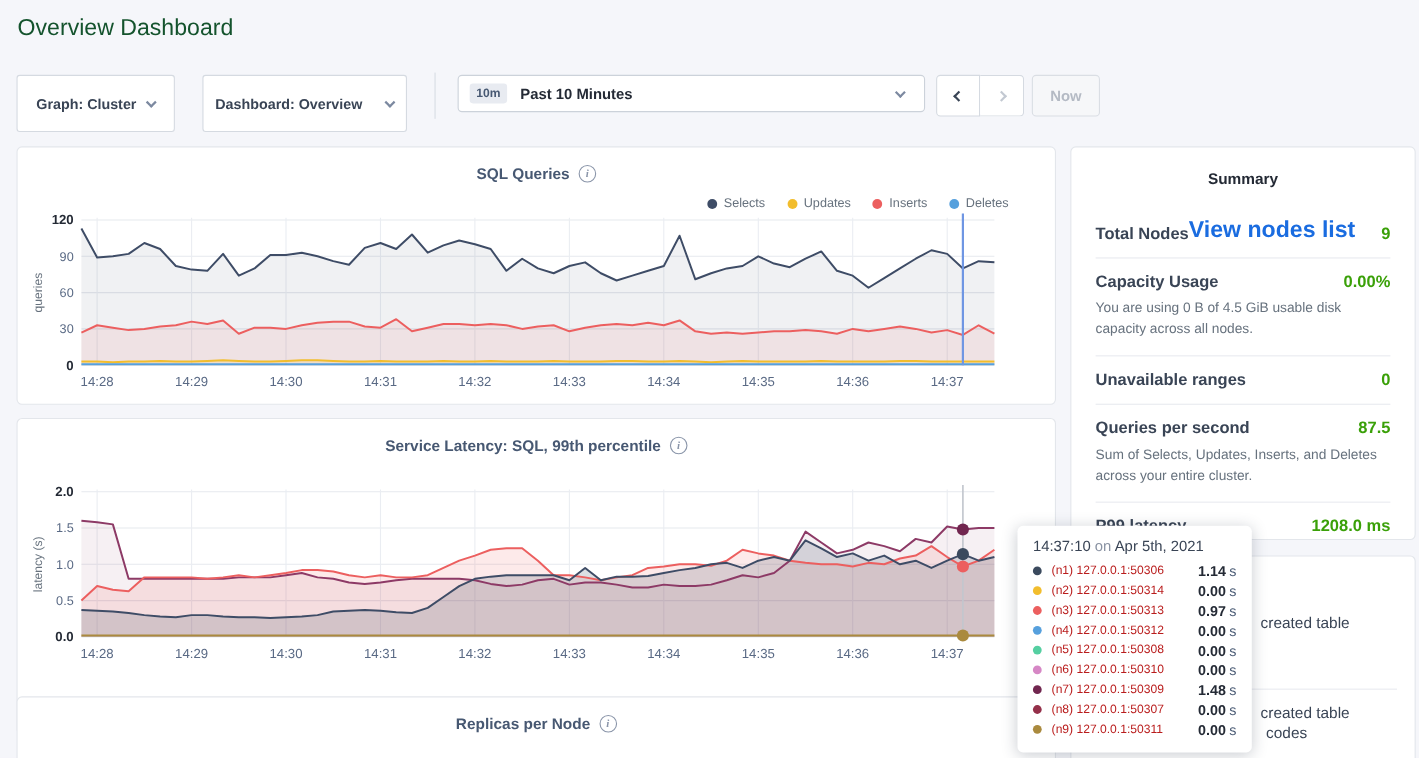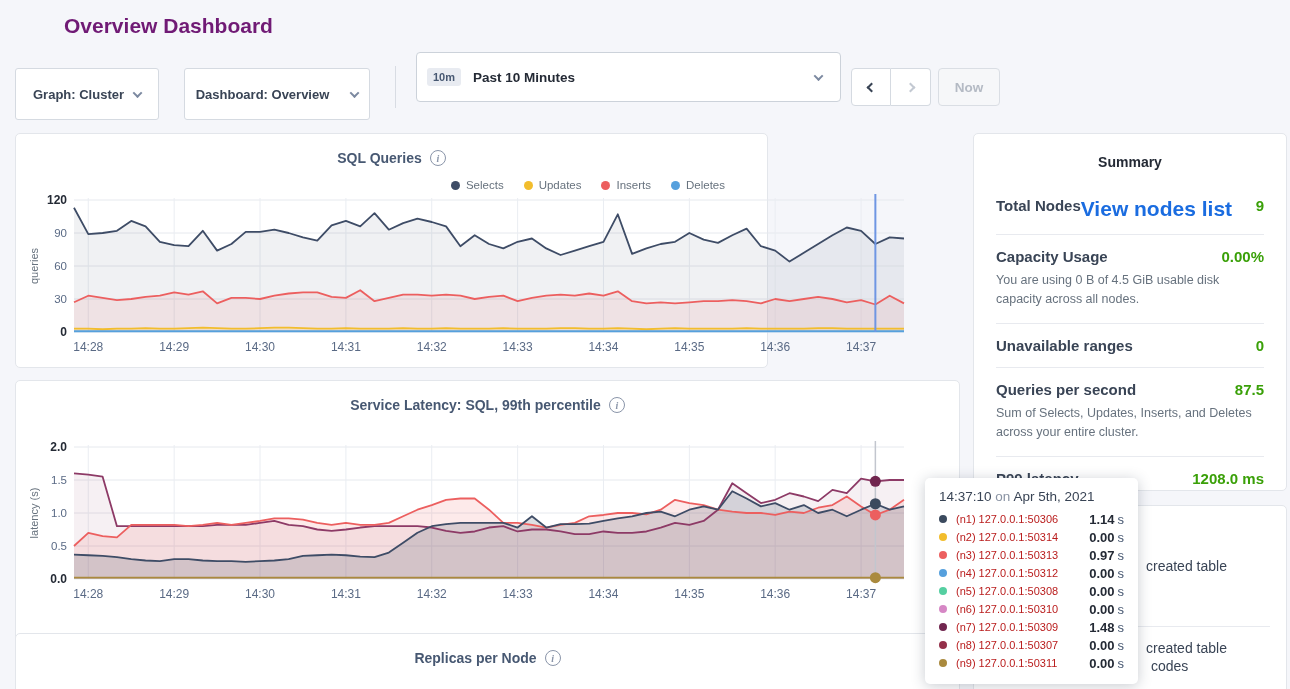--- a/index.html
+++ b/index.html
@@ -1,50 +1,50 @@
 <!DOCTYPE html>
 <html><head>
 <meta charset="utf-8">
 <style>
   * { margin:0; padding:0; box-sizing:border-box; }
   html,body { width:1290px; height:689px; overflow:hidden; }
   body { font-family:"Liberation Sans", sans-serif; background:#f5f6fa; color:#242a35; }
   .app { position:relative; width:1290px; height:689px; }
 
-  .page-title { position:absolute; left:16px; top:14px; font-size:21px; font-weight:700; color:#701a75;margin-left:48px; }
+  .page-title { position:absolute; left:16px; top:14px; font-size:21px; font-weight:400; color:#14532d; }
 
   
   .btn { background:#fff; border:1px solid #d5dae1; border-radius:3px; height:52px;
          display:flex; align-items:center; justify-content:center; font-size:13px; font-weight:700; color:#394455; cursor:pointer; }
   .dd-graph { position:absolute; left:15px; top:68px; width:144px; gap:10px; }
   .dd-dash  { position:absolute; left:184px; top:68px; width:186px; gap:22px; }
   .chev { width:7px; height:7px; border-right:2px solid #7c89a0; border-bottom:2px solid #7c89a0; display:inline-block; }
   .chev.down { transform:rotate(45deg) translate(-1px,-1px); }
   .chev.left { transform:rotate(135deg); border-color:#394455; }
   .chev.right{ transform:rotate(-45deg); border-color:#c3c9d2; }
   .toolbar-divider { position:absolute; left:395px; top:66px; width:1px; height:42px; background:#d8dce3; }
 
-  .timepicker { position:absolute; left:416px; top:52px; width:425px; height:50px; background:#fff;
+  .timepicker { position:absolute; left:416px; top:68px; width:425px; height:34px; background:#fff;
                 border:1px solid #ccd2da; border-radius:4px; display:flex; align-items:center; cursor:pointer; }
   .time-badge { background:#e8ebf1; color:#475872; font-size:11px; font-weight:700; border-radius:3px;
                 padding:3px 6px; margin:0 12px 0 10px; }
   .time-label { font-size:13.5px; font-weight:700; color:#242a35; flex:1; }
   .timepicker .chev { margin-right:18px; }
 
   .nav-arrows { position:absolute; left:851px; top:68px; display:flex; }
   .arrow-btn { width:40px; height:38px; background:#fff; border:1px solid #d5dae1; display:flex; align-items:center; justify-content:center; cursor:pointer; }
   .arrow-btn.prev { border-radius:4px 0 0 4px; }
   .arrow-btn.next { border-radius:0 4px 4px 0; border-left:none; cursor:default; }
   .now-btn { position:absolute; left:938px; top:68px; width:62px; height:38px; background:#f6f7f9;
              border:1px solid #dadee4; border-radius:4px; display:flex; align-items:center; justify-content:center;
              font-size:13.5px; font-weight:700; color:#b4bac4; cursor:default; }
 
   
   .card { position:absolute; background:#fff; border:1px solid #e3e6eb; border-radius:5px; }
-  .sql-card      { left:15px;  top:133px; width:753px; height:235px; }
+  .sql-card      { left:15px;  top:133px; width:945px; height:235px; }
   .latency-card  { left:15px;  top:380px; width:945px; height:288px; }
   .replicas-card { left:15px;  top:633px; width:945px; height:90px; }
   .summary-card  { left:973px; top:133px; width:314px; height:358px; }
   .events-card   { left:973px; top:505px; width:314px; height:220px; overflow:hidden; }
 
   .chart-title-row { position:absolute; left:0; right:0; top:16px; display:flex; align-items:center; justify-content:center; gap:8px; }
   .chart-title { font-size:14px; font-weight:700; color:#475872; }
   .info-icon { width:16px; height:16px; border:1.5px solid #8a95a9; border-radius:50%; color:#8a95a9;
                font-size:10px; font-weight:700; display:flex; align-items:center; justify-content:center;
                font-family:"Liberation Serif", serif; font-style:italic; cursor:pointer; }
@@ -58,21 +58,21 @@
   text.xlab { font-size:12px; fill:#5a6a85; font-family:"Liberation Sans",sans-serif; }
   text.ylab { font-size:11.5px; fill:#5a6a85; font-family:"Liberation Sans",sans-serif; }
   text.ylab.bold { font-size:12px; fill:#242a35; font-weight:700; }
   text.axlab { font-size:11px; fill:#67727e; font-family:"Liberation Sans",sans-serif; }
 
   
   .summary-title { text-align:center; font-size:14px; font-weight:700; color:#242a35; padding-top:20px; }
   .summary-body { padding:14px 22px 0 22px; }
   .sum-row { padding:13px 0; border-bottom:1px solid #e8eaef; }
   .sum-row:last-child { border-bottom:none; }
-  .sum-line { display:flex; align-items:flex-start; }
+  .sum-line { display:flex; align-items:flex-end; }
   .sum-label { font-size:15px; font-weight:700; color:#394455; }
   .sum-link { font-size:21px; font-weight:700; color:#1a6ce0; cursor:pointer; }
   .sum-value { margin-left:auto; font-size:15px; font-weight:700; color:#3aa008; }
   .sum-desc { font-size:12.5px; color:#67727e; line-height:1.55; margin-top:6px; }
 
   
   .ev-frag { position:absolute; font-size:14px; color:#394455; white-space:nowrap; }
   .ev-divider { position:absolute; left:16px; right:16px; top:120px; height:1px; background:#e8eaef; }
 
   

